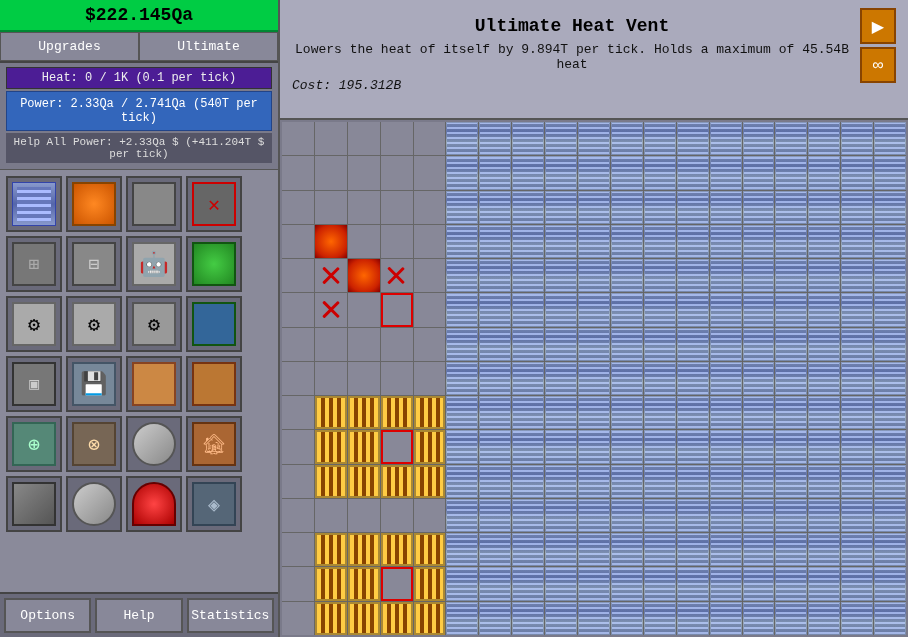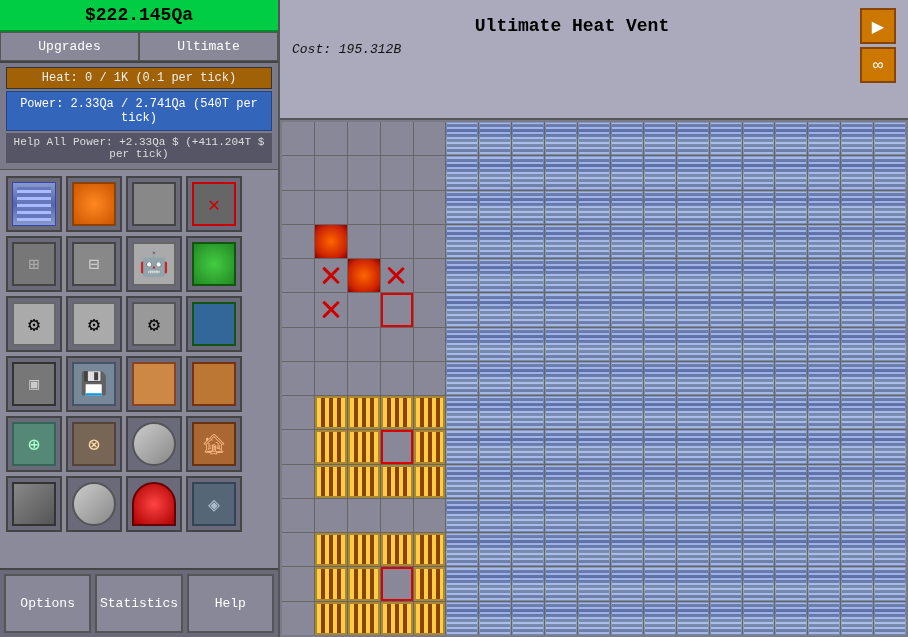--- a/index.html
+++ b/index.html
@@ -58,21 +58,21 @@
     }
 
     .stat-row {
       color: #eee;
       font-size: 12px;
       text-align: center;
       padding: 2px 0;
     }
 
     .stat-row.heat-bar {
-      background: #a16207;
+      background: #4c1d95;
       color: #eee;
       border: 1px solid #333;
       padding: 3px 4px;
       margin-bottom: 2px;
     }
 
     .stat-row.negative-heat {
       background: #5566cc;
       color: #fff;
       border: 1px solid #3344aa;
@@ -137,21 +137,21 @@
     #bottom-buttons {
       display: flex;
       background: #6a6a7a;
       border-top: 2px solid #444;
       padding: 4px;
       gap: 4px;
     }
 
     #bottom-buttons button {
       flex: 1;
-      padding: 20px 0;
+      padding: 8px 0;
       background: #888899;
       border: 2px solid #555;
       color: #fff;
       font-family: inherit;
       font-size: 13px;
       cursor: pointer;
     }
 
     
     #right-panel {
@@ -470,32 +470,33 @@
       </div>
       <div class="item-cell">
         <div class="item-icon" style="background:#556677;border:2px solid #334455;width:44px;height:44px;display:flex;align-items:center;justify-content:center;font-size:20px;color:#aabbcc;">◈</div>
       </div>
 
     </div>
   </div>
 
   <div id="bottom-buttons">
     <button>Options</button>
+    <button>Help</button>
     <button>Statistics</button>
-    <button>Help</button>
   </div>
 
 </div>
 
 <div id="right-panel">
 
   <div id="info-panel" style="position:relative;">
     <div class="info-header-row">
       <div style="flex:1;">
         <h2>Ultimate Heat Vent</h2>
+        <p id="info-description">Lowers the heat of itself by 9.894T per tick. Holds a maximum of 45.54B heat</p>
         <p id="info-cost">Cost: 195.312B</p>
       </div>
       <div style="display:flex;flex-direction:column;gap:3px;margin-left:8px;">
         <button class="nav-btn">▶</button>
         <button class="nav-btn">∞</button>
       </div>
     </div>
   </div>
 
   <div id="main-grid-container">

